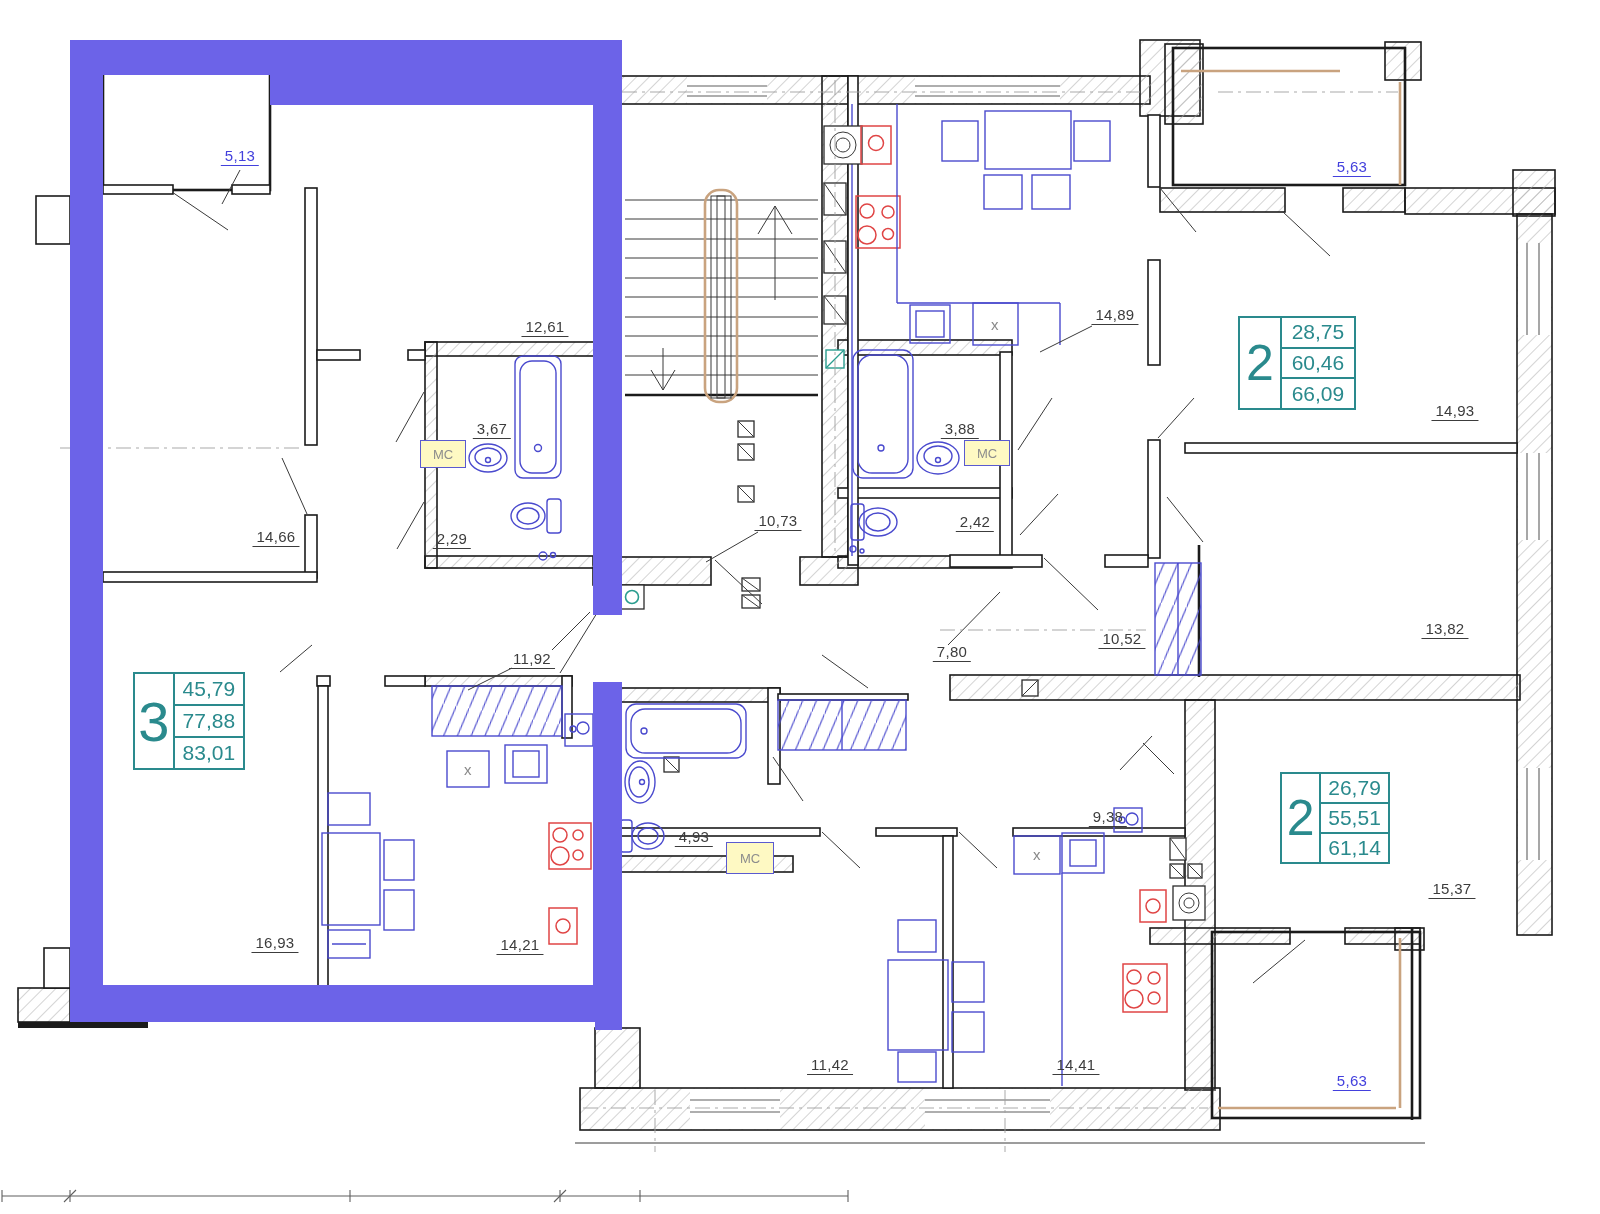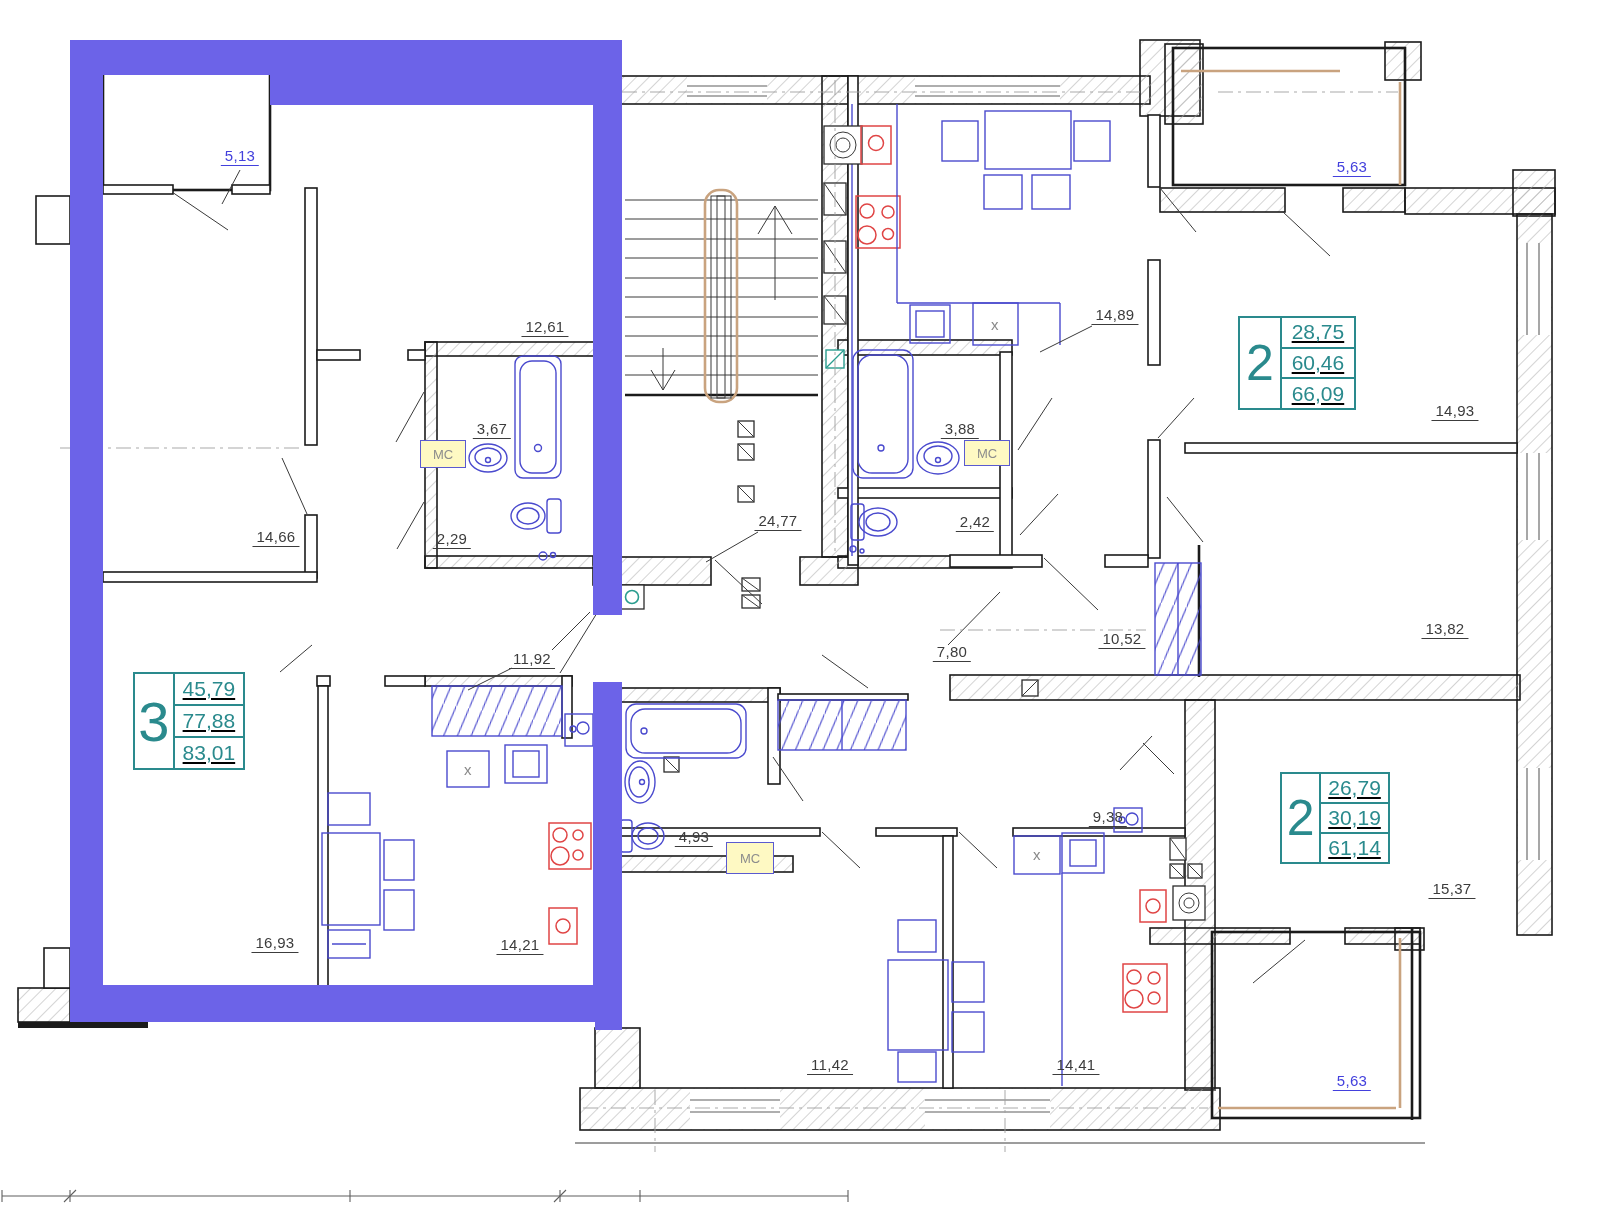--- a/index.html
+++ b/index.html
@@ -23,21 +23,21 @@
   .xlbl{font:15px "Liberation Sans",sans-serif;fill:#8a8a8a}
   
   .lbl{position:absolute;transform:translate(-50%,-50%);font-size:15px;letter-spacing:.3px;
        color:#3c3c3c;border-bottom:1.6px solid #3c3c3c;padding:0 4px 2px;white-space:nowrap;line-height:1;}
   .lbl.blue{color:#4340dd;border-color:#4340dd;}
   .mcbox{position:absolute;border:1.5px solid #5a5ad0;background:#fef9c3;color:#8d8d8d;
          font-size:13px;display:flex;align-items:center;justify-content:center;line-height:1;}
   .aptbox{position:absolute;display:flex;border:2.5px solid #2a8a8d;background:#fff;box-sizing:border-box;}
   .aptbox .num{width:35%;display:flex;align-items:center;justify-content:center;
                border-right:2.5px solid #2a8a8d;color:#2a8a8d;font-size:56px;font-weight:400;}
-  .aptbox .vals{flex:1;display:flex;flex-direction:column;text-decoration:underline;}
+  .aptbox .vals{flex:1;display:flex;flex-direction:column;}
   .aptbox .vals div{flex:1;display:flex;align-items:center;justify-content:center;
                     color:#2a8a8d;font-size:21px;border-bottom:2.5px solid #2a8a8d;}
   .aptbox .vals div:last-child{border-bottom:none;}
 </style>
 </head>
 <body>
 
 <div id="plan">
 
 <svg width="1600" height="1214" viewBox="0 0 1600 1214">
@@ -438,21 +438,21 @@
     <rect class="hl" x="593" y="682" width="29" height="303"></rect>
     <rect class="hl" x="595" y="985" width="27" height="45"></rect>
   </g>
 </svg>
 
   <div class="lbl blue" style="left:240px;top:157px">5,13</div>
   <div class="lbl" style="left:545px;top:328px">12,61</div>
   <div class="lbl" style="left:492px;top:430px">3,67</div>
   <div class="lbl" style="left:452px;top:540px">2,29</div>
   <div class="lbl" style="left:276px;top:538px">14,66</div>
-  <div class="lbl" style="left:778px;top:522px">24,77</div>
+  <div class="lbl" style="left:778px;top:522px">10,73</div>
   <div class="lbl" style="left:960px;top:430px">3,88</div>
   <div class="lbl" style="left:975px;top:523px">2,42</div>
   <div class="lbl" style="left:1115px;top:316px">14,89</div>
   <div class="lbl blue" style="left:1352px;top:168px">5,63</div>
   <div class="lbl" style="left:1455px;top:412px">14,93</div>
   <div class="lbl" style="left:1445px;top:630px">13,82</div>
   <div class="lbl" style="left:1122px;top:640px">10,52</div>
   <div class="lbl" style="left:952px;top:653px">7,80</div>
   <div class="lbl" style="left:532px;top:660px">11,92</div>
   <div class="lbl" style="left:275px;top:944px">16,93</div>
@@ -481,18 +481,18 @@
     <div class="vals">
       <div>28,75</div>
       <div>60,46</div>
       <div>66,09</div>
     </div>
   </div>
   <div class="aptbox" style="left:1280px;top:772px;width:110px;height:92px">
     <div class="num" style="font-size:50px">2</div>
     <div class="vals">
       <div>26,79</div>
-      <div>30,19</div>
+      <div>55,51</div>
       <div>61,14</div>
     </div>
   </div>
 
 </div>
 
 </body></html>

